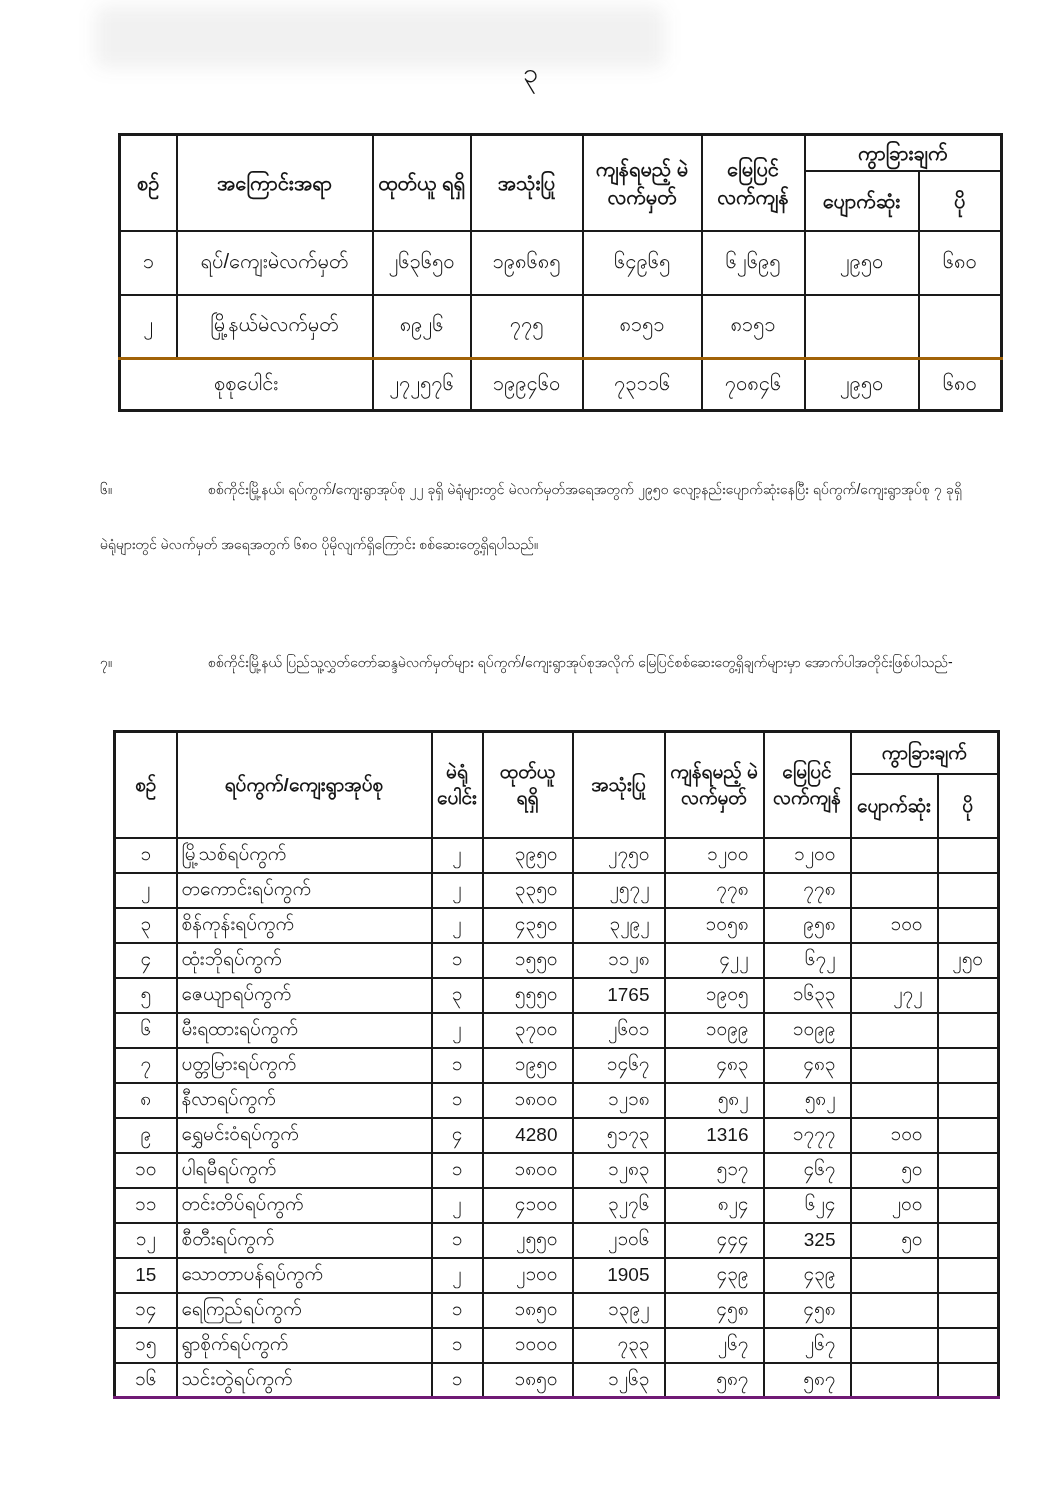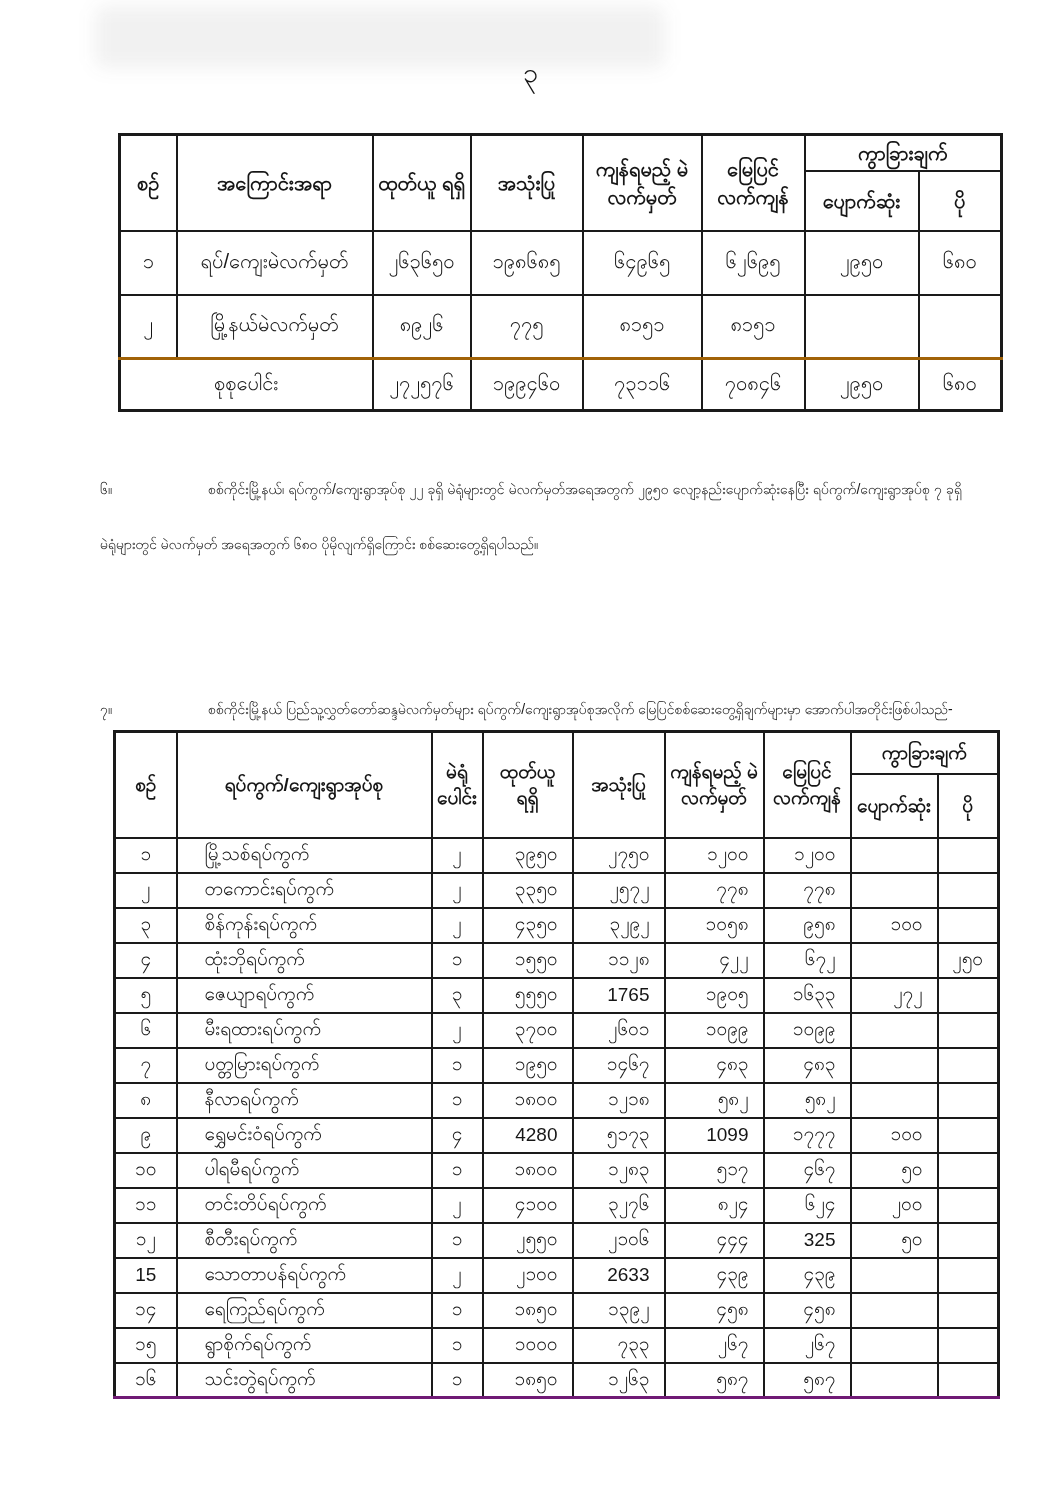--- a/index.html
+++ b/index.html
@@ -40,33 +40,33 @@
   .t1 .hrow-b{height:60px;}
   .t1 .drow{height:64px;}
   .t1 .trow{height:52px;border-top:3px solid #a16207;}
   
   .para{
     position:absolute;left:100px;width:862px;
     font-size:14px;line-height:55px;
     text-align:justify;
   }
   .para-6{top:462px;}
-  .para-7{top:672px;line-height:74px;}
+  .para-7{top:640px;line-height:44px;}
   .para-no{display:inline-block;width:108px;}
   
   .t2{
     position:absolute;left:113px;top:730px;width:884px;
     font-size:19px;
     border:3px solid #1a1a1a;
   }
   .t2 th{font-weight:bold;line-height:26px;}
   .t2 .hrow-a{height:42px;}
   .t2 .hrow-b{height:64px;}
   .t2 .drow{height:35px;}
-  .t2 td.name{text-align:left;padding-left:27px;}
+  .t2 td.name{text-align:left;padding-left:4px;}
   .t2 td.num{text-align:right;padding-right:14px;}
   .t2 tbody tr:last-child td{border-bottom:3px solid #701a75;}
 </style>
 </head>
 <body>
 
 <div class="scan-noise"></div>
 
 <div class="page-number">၃</div>
 
@@ -249,21 +249,21 @@
       <td class="num">၅၈၂</td>
       <td class="num"></td>
       <td class="num"></td>
     </tr>
     <tr class="drow">
       <td>၉</td>
       <td class="name">ရွှေမင်းဝံရပ်ကွက်</td>
       <td>၄</td>
       <td class="num">4280</td>
       <td class="num">၅၁၇၃</td>
-      <td class="num">1099</td>
+      <td class="num">1316</td>
       <td class="num">၁၇၇၇</td>
       <td class="num">၁၀၀</td>
       <td class="num"></td>
     </tr>
     <tr class="drow">
       <td>၁၀</td>
       <td class="name">ပါရမီရပ်ကွက်</td>
       <td>၁</td>
       <td class="num">၁၈၀၀</td>
       <td class="num">၁၂၈၃</td>
@@ -292,21 +292,21 @@
       <td class="num">၄၄၄</td>
       <td class="num">325</td>
       <td class="num">၅၀</td>
       <td class="num"></td>
     </tr>
     <tr class="drow">
       <td>15</td>
       <td class="name">သောတာပန်ရပ်ကွက်</td>
       <td>၂</td>
       <td class="num">၂၁၀၀</td>
-      <td class="num">2633</td>
+      <td class="num">1905</td>
       <td class="num">၄၃၉</td>
       <td class="num">၄၃၉</td>
       <td class="num"></td>
       <td class="num"></td>
     </tr>
     <tr class="drow">
       <td>၁၄</td>
       <td class="name">ရေကြည်ရပ်ကွက်</td>
       <td>၁</td>
       <td class="num">၁၈၅၀</td>

